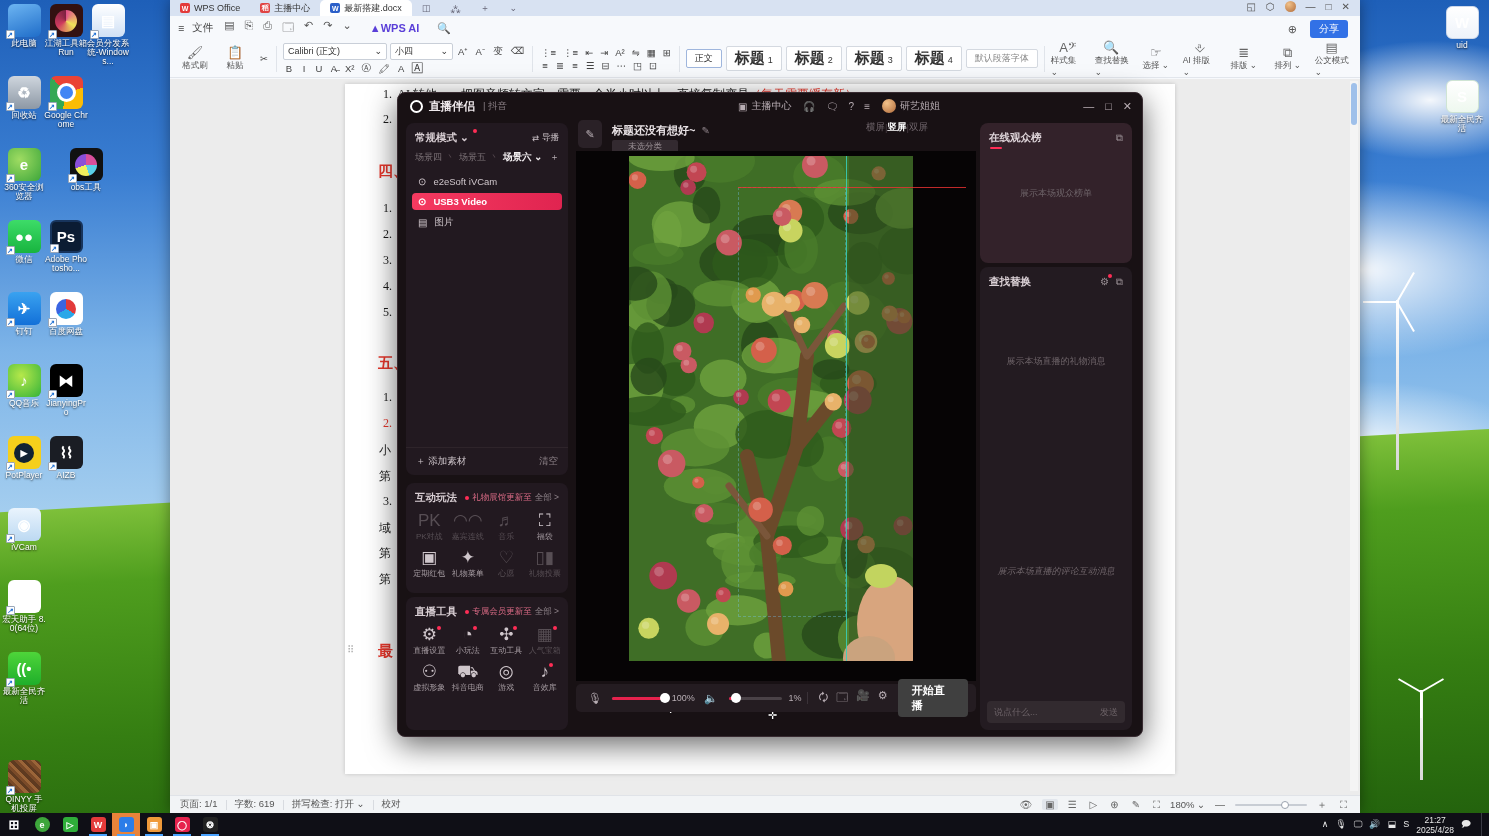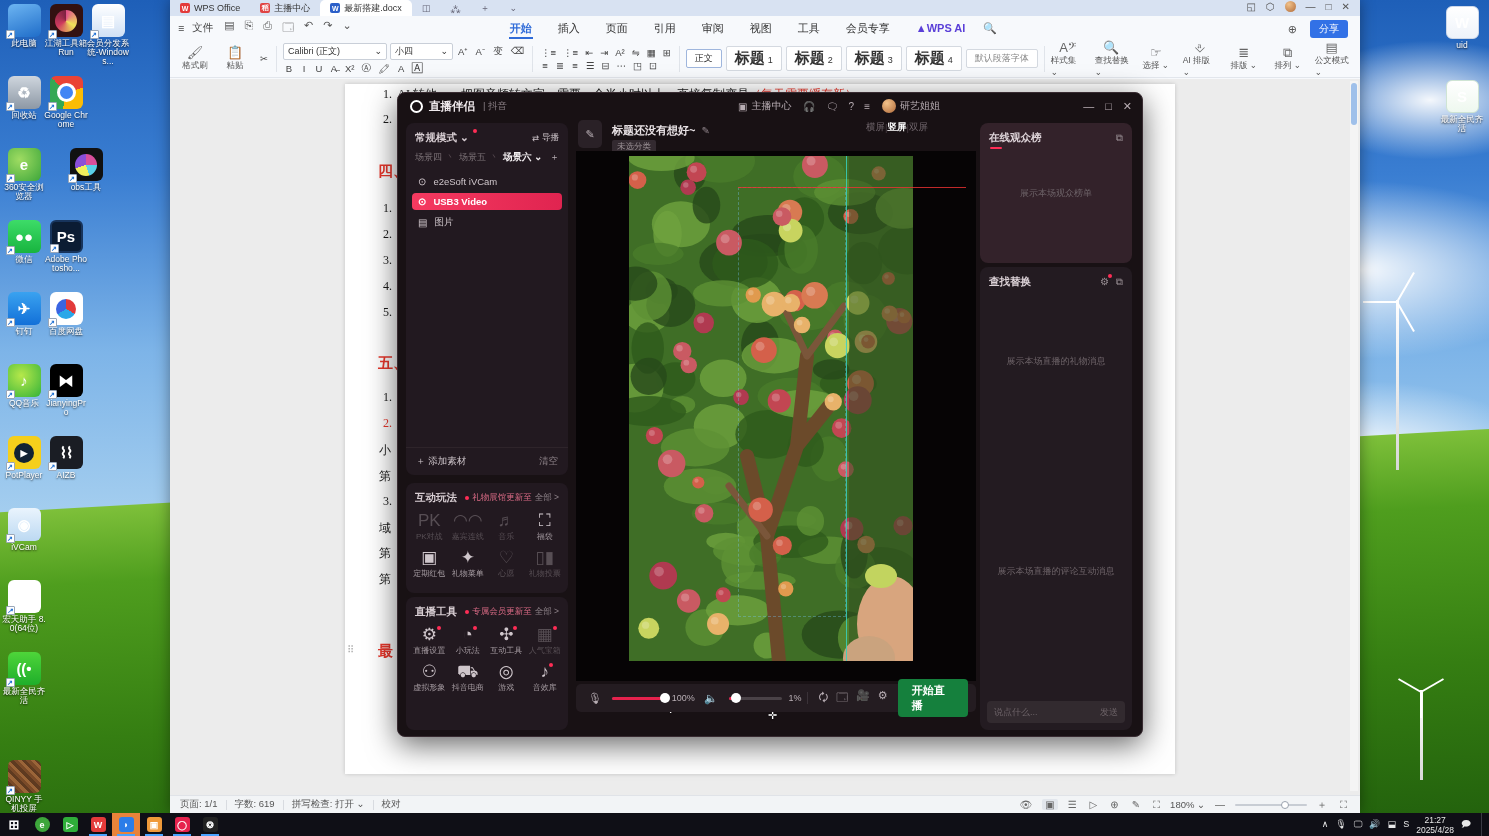--- a/index.html
+++ b/index.html
@@ -121,37 +121,37 @@
   .grid4 { display:grid; grid-template-columns:repeat(4,1fr); row-gap:8px; padding:4px 4px 8px;}
   .gitem { display:flex; flex-direction:column; align-items:center; gap:3px; font-size:8px; color:#a49aa0; position:relative;}
   .gitem .gi { font-size:17px; line-height:15px; color:#cfc6cb; position:relative;}
   .gitem.dim, .gitem.dim .gi { color:#574e54; }
   .gitem .nd { position:absolute; top:-1px; right:8px; width:4px; height:4px; border-radius:50%; background:#ff2d55;}
   
   #cc-head-icon { left:180px; top:27px; width:24px; height:28px; background:#2a2127; border-radius:5px;
     display:flex; align-items:center; justify-content:center; color:#b8aeb4; font-size:11px;}
   #cc-title { left:214px; top:30px; font-size:11px; color:#e8e2e5; font-weight:bold;}
   #cc-edit { font-size:10px; color:#8d8288; margin-left:6px; font-weight:normal;}
-  #cc-tag { left:214px; top:47px; background:#332a30; color:#9a9095; font-size:8.5px; padding:1px 5px; border-radius:2px;}
+  #cc-tag { left:214px; top:47px; background:#332a30; color:#9a9095; font-size:8.5px; padding:1px 16px; border-radius:2px;}
   #orient { left:468px; top:28px; display:flex; gap:0; background:transparent; font-size:9.5px; color:#6f656b; align-items:center;}
   #orient .on { color:#fff; font-weight:bold; }
   #canvas { left:178px; top:58px; width:400px; height:530px; background:#060405; }
   #video { left:53px; top:5px; width:284px; height:505px; overflow:hidden; }
   #vline { left:270px; top:5px; width:1px; height:505px; background:#37d2c0; opacity:.85;}
   #hline { left:162px; top:36px; width:228px; height:1px; background:#e33; opacity:.8;}
   #selbox { left:162px; top:36px; width:108px; height:430px; border:1px dashed rgba(120,200,255,.35);}
   .cursor-cross { color:#fff; font-size:11px; text-shadow:0 0 2px #000;}
   #bottombar { left:178px; top:591px; width:400px; height:28px; background:#241c21; border-radius:5px;
     display:flex; align-items:center; padding:0 8px; gap:6px; color:#cfc6cb;}
   .slider { height:3px; background:#4a4247; border-radius:2px; position:relative;}
   .slider .fill { position:absolute; left:0; top:0; height:3px; background:#e6224d; border-radius:2px;}
   .slider .knob { position:absolute; top:-4px; width:10px; height:10px; border-radius:50%; background:#fff;}
   .pct { font-size:9px; color:#b8aeb4; }
   .bic { font-size:11px; color:#b8aeb4; padding:0 4px;}
-  #start-live { margin-left:auto; background:#15803d; color:#fff; font-size:11px; font-weight:bold;
+  #start-live { margin-left:auto; background:#404040; color:#fff; font-size:11px; font-weight:bold;
     padding:4px 14px; border-radius:4px; }
   #statline { left:178px; top:622px; width:400px; text-align:right; font-size:9px; color:#8d8288;}
   
   #rp1 { left:582px; top:30px; width:152px; height:140px; background:#33222a; border-radius:8px;}
   #rp2 { left:582px; top:174px; width:152px; height:463px; background:#201820; background:#231b21; border-radius:8px;}
   .rp-head { display:flex; align-items:center; justify-content:space-between; padding:8px 9px; font-size:10.5px; color:#ddd3d8; font-weight:bold;}
   .rp-head .hicons { display:flex; gap:7px; font-size:10px; color:#9a9095; font-weight:normal; position:relative;}
   .empty-hint { position:absolute; width:100%; text-align:center; font-size:9px; color:#6d6368;}
   .underline-red { position:absolute; left:10px; top:24px; width:12px; height:2px; background:#ff2d55; border-radius:1px;}
   #chat-input { position:absolute; left:7px; bottom:7px; width:138px; height:22px; background:#322a2f; border-radius:4px;
@@ -330,30 +330,20 @@
       <span style="padding:0 8px;">≡</span>
       <span>文件</span>
       <span id="quick-icons" style="display:flex;margin-left:6px;">
           <div class="qicon">▤</div>
           <div class="qicon">⎘</div>
           <div class="qicon">⎙</div>
           <div class="qicon">🗔</div>
           <div class="qicon">↶</div>
           <div class="qicon">↷</div>
           <div class="qicon">⌄</div>
-        </span>
-      <span id="ribbon-tabs" style="display:flex;margin-left:140px;height:100%;">
-          <div class="rtab active">开始</div>
-          <div class="rtab">插入</div>
-          <div class="rtab">页面</div>
-          <div class="rtab">引用</div>
-          <div class="rtab">审阅</div>
-          <div class="rtab">视图</div>
-          <div class="rtab">工具</div>
-          <div class="rtab">会员专享</div>
         </span>
       <span class="rtab" style="color:#5a3fd8;font-weight:bold;">▲ <span>WPS AI</span></span>
       <span class="qicon">🔍</span>
     </div>
 
     <div class="a" id="wps-ribbon">
       <div class="rgroup">
         <div class="rbig">
             <span class="g">🖌</span>
             <span>格式刷</span>
@@ -923,21 +913,21 @@
     </div>
     <div class="a" id="rp2">
       <div class="rp-head">
         <span>查找替换</span>
         <span class="hicons">
           <span style="position:relative;"><span>⚙</span><span class="dotr" style="position:absolute;top:-2px;right:-3px;"></span></span>
           <span>⧉</span>
         </span>
       </div>
       <div class="empty-hint" style="top:88px;">展示本场直播的礼物消息</div>
-      <div class="empty-hint" style="top:298px;">展示本场直播的评论互动消息</div>
+      <div class="empty-hint" style="top:298px;font-style:italic;">展示本场直播的评论互动消息</div>
       <div id="chat-input">
         <span>说点什么...</span>
         <span>发送</span>
       </div>
     </div>
   </div>
 
   <div class="a" id="taskbar">
     <div class="tb-app">
         <span class="ic ti-start" style="font-size:13px;">⊞</span>

